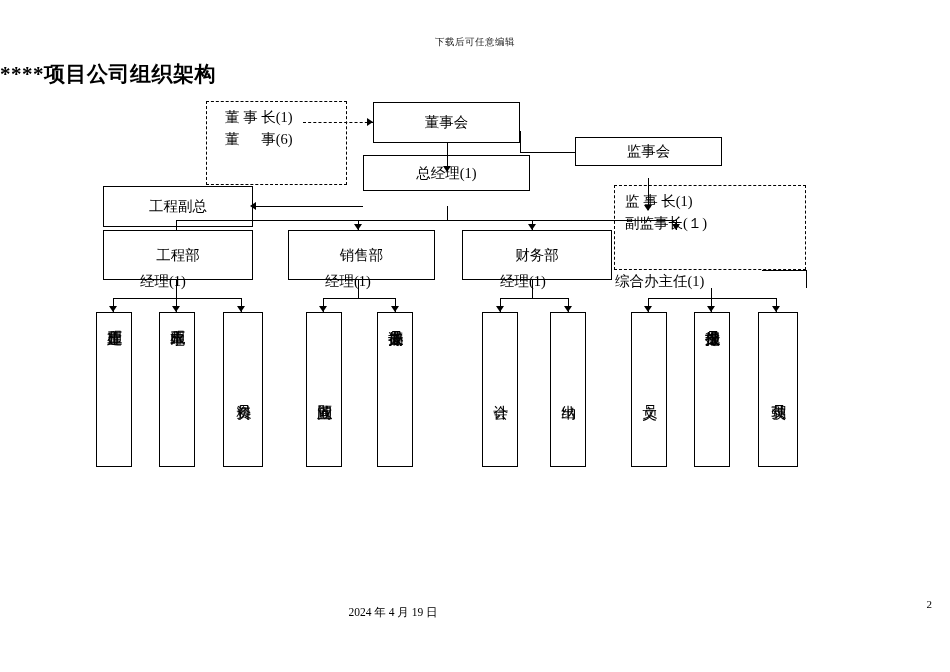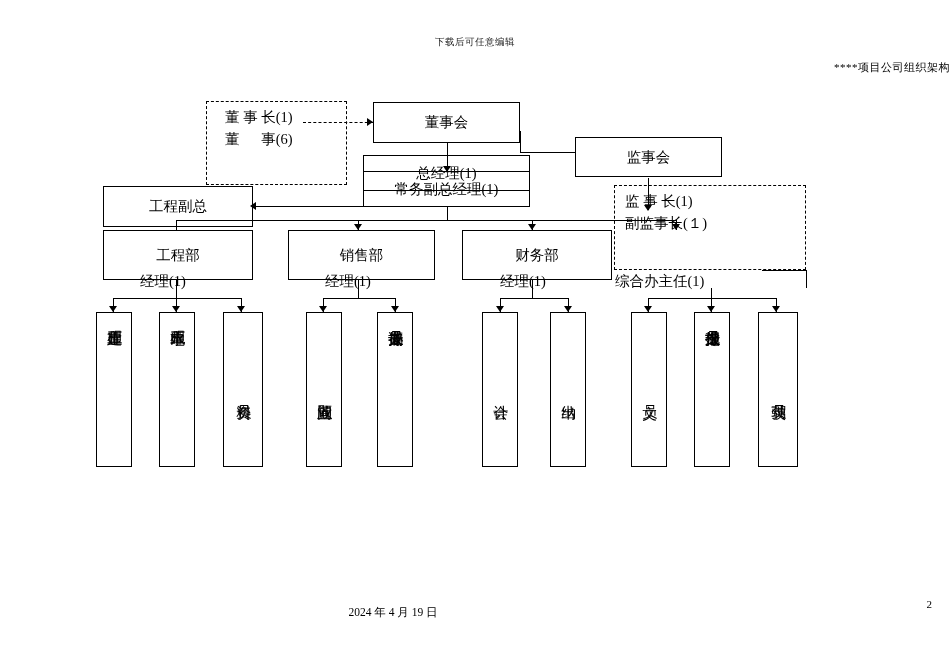--- a/index.html
+++ b/index.html
@@ -29,23 +29,23 @@
     text-align: center;
     font-size: 9.5px;
     color: #222;
     letter-spacing: 0.5px;
   }
   .title {
     position: absolute;
     top: 60px;
     left: 0;
     width: 950px;
-    text-align: right;
-    font-size: 11px;
-    font-weight: normal;
+    text-align: left;
+    font-size: 21px;
+    font-weight: bold;
     letter-spacing: 0.5px;
   }
   .footer-date {
     position: absolute;
     bottom: 52px;
     left: 0;
     width: 786px;
     text-align: center;
     font-size: 11.5px;
   }
@@ -210,36 +210,33 @@
   <div class="arrow-d" style="left:707px; top:306px;"></div>
   <div class="arrow-d" style="left:772px; top:306px;"></div>
 
   <div class="ln h" style="left:762px; top:270px; width:44px;"></div>
   <div class="ln v" style="left:806px; top:270px; height:18px;"></div>
 
   <div class="box" style="left:373px; top:102px; width:147px; height:41px;">
     <span>董事会</span>
   </div>
 
-  <div class="box" style="left:575px; top:137px; width:147px; height:40px;">
+  <div class="box" style="left:575px; top:137px; width:147px; height:29px;">
     <span>监事会</span>
   </div>
 
   <div class="box dashed left-items" style="left:162px; top:101px; width:141px; height:84px;">
     <div class="row">董 事 长(1)</div>
     <div class="row">董      事(6)</div>
   </div>
 
   <div class="box" style="left:363px; top:155px; width:167px; height:36px;">
     <span>总经理(1)</span>
   </div>
 
-  <div class="box" style="left:363px; top:171px; width:167px; height:36px;">
-    <span>常务副总经理(1)</span>
-  </div>
 
   <div class="box" style="left:103px; top:186px; width:150px; height:41px;">
     <span>工程副总</span>
   </div>
 
   <div class="box dashed left-items" style="left:570px; top:185px; width:192px; height:85px;">
     <div class="row" style="padding-left:10px;">监 事 长(1)</div>
     <div class="row" style="padding-left:10px;">副监事长(１)</div>
   </div>
 

